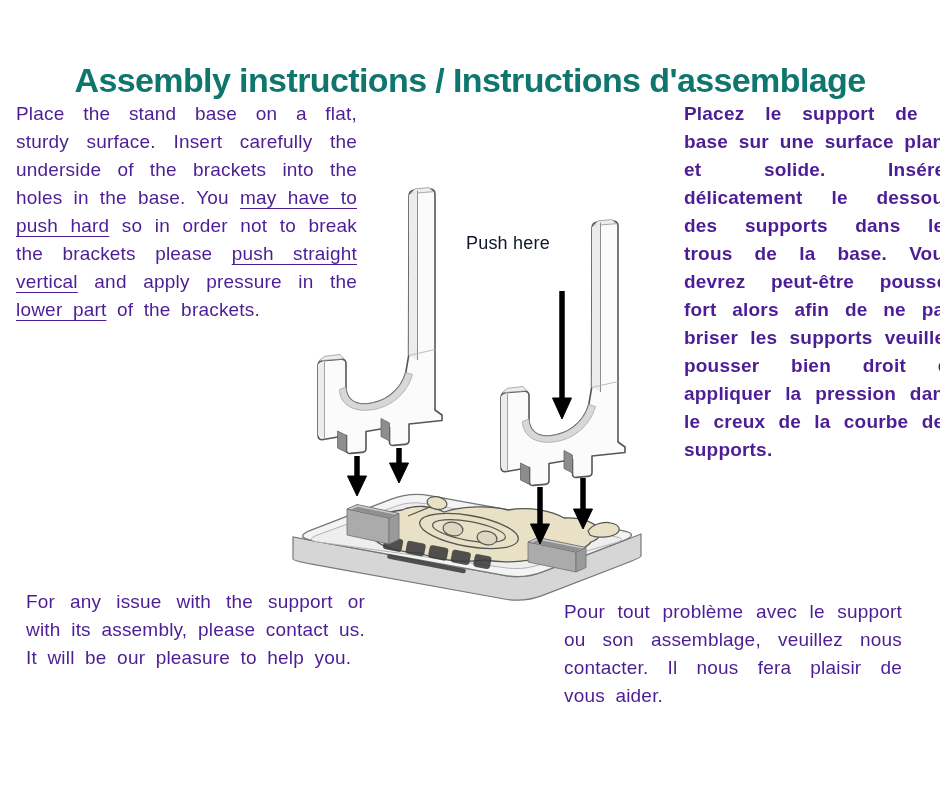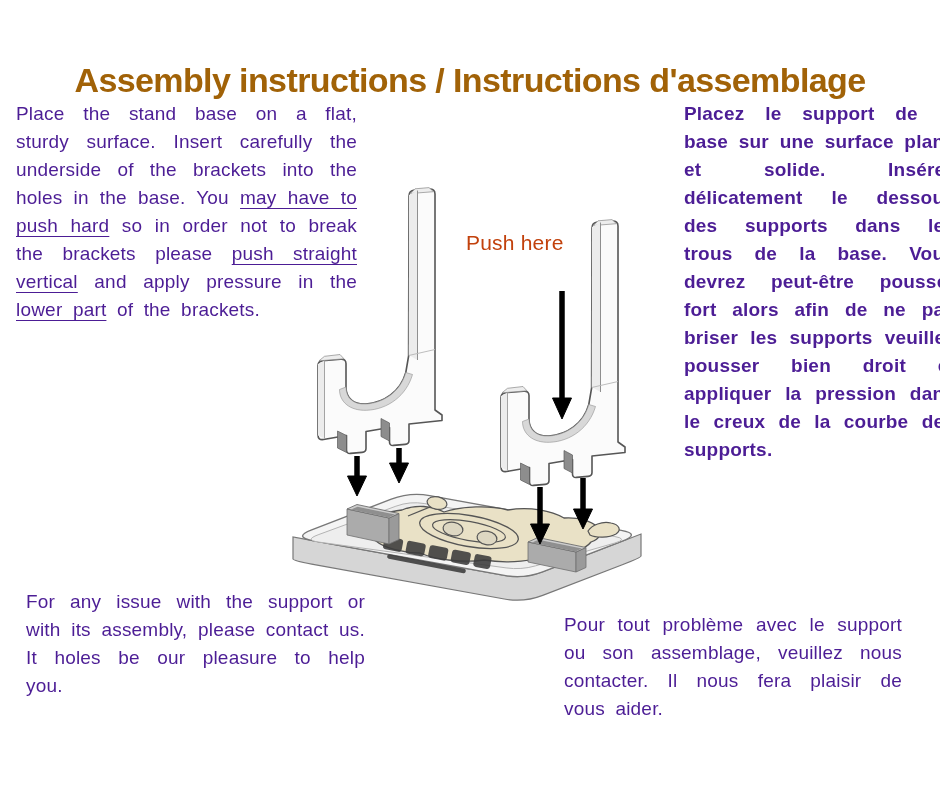--- a/index.html
+++ b/index.html
@@ -2,35 +2,35 @@
 <html><head>
 <meta charset="utf-8">
 <style>
   html,body{margin:0;padding:0;}
   body{
     width:940px;height:788px;position:relative;background:#ffffff;
     font-family:"Liberation Sans","DejaVu Sans",sans-serif;color:#1d1d1d;overflow:hidden;
   }
   .title{
     position:absolute;left:0;top:38px;width:940px;text-align:center;
-    font-size:34px;font-weight:bold;letter-spacing:-0.6px;color:#a16207;
+    font-size:34px;font-weight:bold;letter-spacing:-0.6px;color:#0f766e;
     font-stretch:condensed;
   }
   .para{
     position:absolute;font-size:19px;line-height:28px;text-align:justify;
     letter-spacing:0.2px;word-spacing:5px;color:#4c1d95;
   }
   .para u{text-decoration-thickness:1.4px;text-underline-offset:3.5px;}
   .para-en-top{left:16px;top:100px;width:341px;}
   .para-fr-top{left:684px;top:100px;width:271px;font-weight:bold;}
   .para-en-bottom{left:26px;top:588px;width:339px;}
-  .para-fr-bottom{left:564px;top:598px;width:338px;margin-top:13px;}
+  .para-fr-bottom{left:564px;top:598px;width:338px;}
   .push-label{
-    position:absolute;left:466px;top:229px;font-size:21px;line-height:28px;
-    letter-spacing:0.2px;color:#c2410c;text-align:left;
+    position:absolute;left:466px;top:229px;font-size:18px;line-height:28px;
+    letter-spacing:0.2px;color:#0f172a;text-align:left;
   }
   .diagram-svg{position:absolute;left:0;top:0;width:940px;height:788px;}
 </style>
 </head>
 <body>
 
 <svg class="diagram-svg" viewBox="0 0 940 788" aria-hidden="true">
 
   <g>
 
@@ -155,15 +155,15 @@
 <h1 class="title">Assembly instructions / Instructions d'assemblage</h1>
 
 <div class="para para-en-top"><span>Place the stand base on a flat, sturdy surface. Insert carefully the underside of the brackets into the holes in the base. You </span><u>may have to push hard</u><span> so in order not to break the brackets please </span><u>push straight vertical</u><span> and apply pressure in the </span><u>lower part</u><span> of the brackets.</span></div>
 
 <div class="para para-fr-top">Placez le support de la base sur une surface plane et solide. Insérez délicatement le dessous des supports dans les trous de la base. Vous devrez peut-être pousser fort alors afin de ne pas briser les supports veuillez pousser bien droit et appliquer la pression dans le creux de la courbe des supports.</div>
 
 <div class="push-label">
   <div>Push here</div>
 </div>
 
-<div class="para para-en-bottom">For any issue with the support or with its assembly, please contact us. It holes be our pleasure to help you.</div>
+<div class="para para-en-bottom">For any issue with the support or with its assembly, please contact us. It will be our pleasure to help you.</div>
 
 <div class="para para-fr-bottom">Pour tout problème avec le support ou son assemblage, veuillez nous contacter. Il nous fera plaisir de vous aider.</div>
 
 </body></html>

